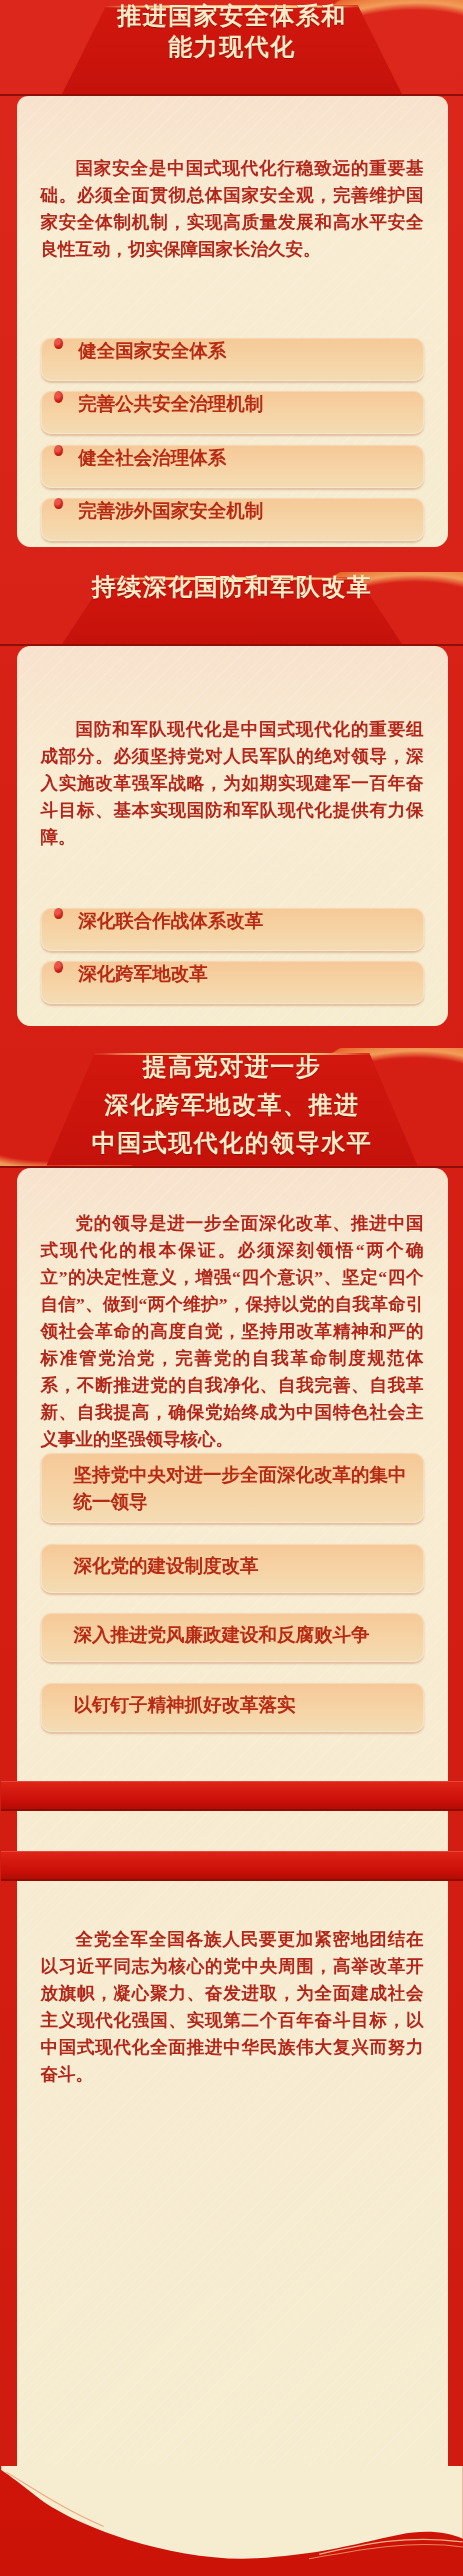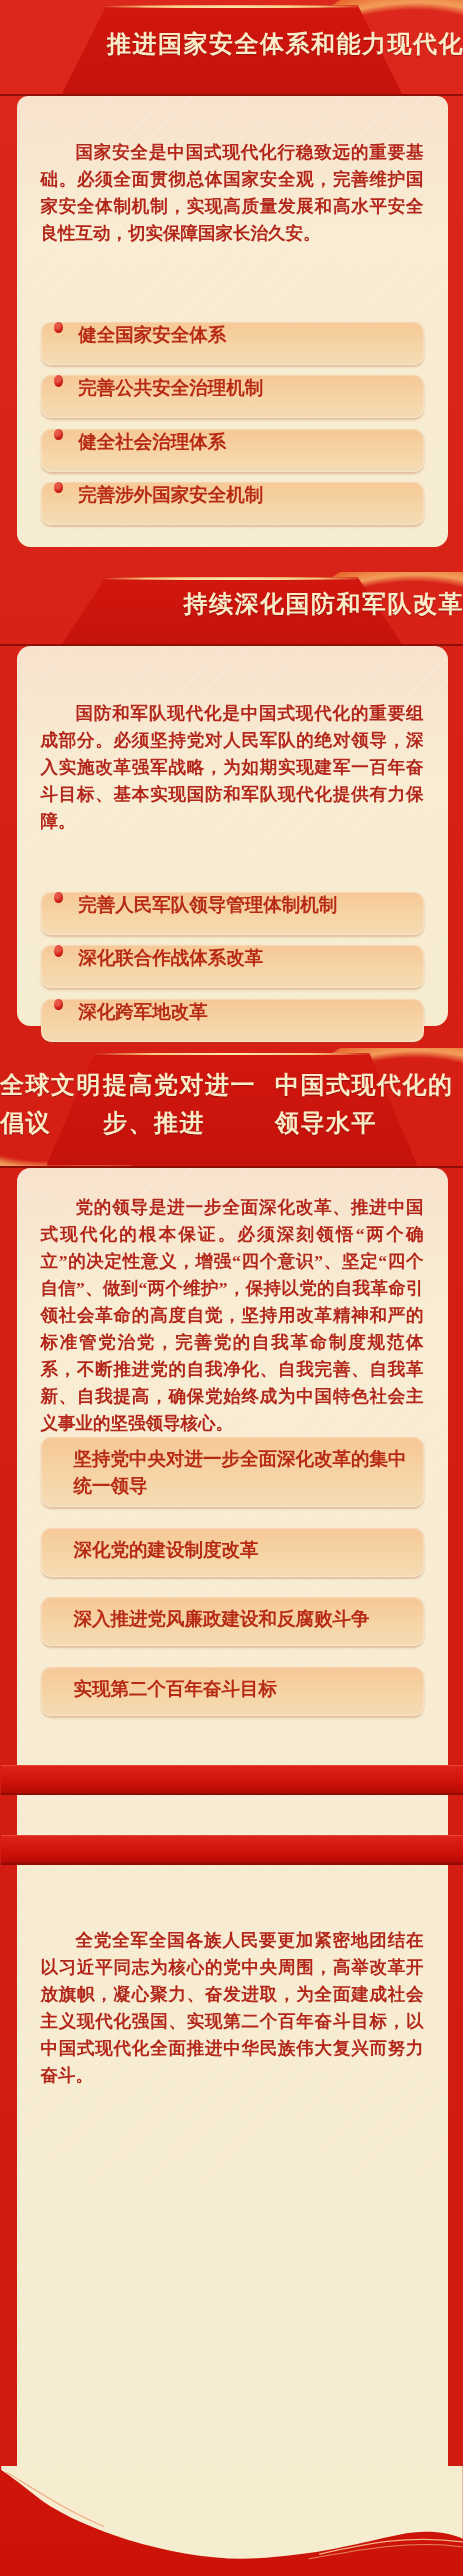--- a/index.html
+++ b/index.html
@@ -30,38 +30,38 @@
   .ribbon { position:absolute; width:289px; height:175px; border-radius:50%;
             filter:blur(0.5px); opacity:.95; pointer-events:none; }
   .ribbon.l { left:-108px; top:-20.6px;
     background:radial-gradient(ellipse at 70% 30%, rgba(0,0,0,0) 52%, #f4a55e 56%, #e9682a 64%, #d9401c 72%, rgba(0,0,0,0) 78%);
     transform:rotate(-14deg); }
   .ribbon.r { right:-108px; top:-31px;
     background:radial-gradient(ellipse at 30% 70%, rgba(0,0,0,0) 52%, #f4a55e 56%, #e9682a 64%, #d9401c 72%, rgba(0,0,0,0) 78%);
     transform:rotate(-14deg); }
   .band-title {
     position:relative; z-index:3; height:100%;
-    display:flex; flex-direction:row; justify-content:flex-end; align-items:center;
+    display:flex; flex-direction:column; align-items:center;
     padding-bottom:7.2px;
     color:#f9ecc8; font-weight:bold; letter-spacing:1.5px;
     text-shadow:0 1px 1px rgba(110,10,5,.55);
     font-family:"Liberation Sans", sans-serif;
   }
   .band1 .band-title { font-size:24px; line-height:31px; }
   .band2 .band-title { font-size:24px; line-height:30px;font-family:Liberation Serif, serif; }
   .band3 .band-title { font-size:24px; line-height:38px; padding-bottom:5.2px; }
   
   .gap48 { height:25px; } .gap42 { height:21.6px; }
   
   .card {
     position:relative; margin:0 16.5px; border-radius:13.4px;
     background:
       repeating-linear-gradient(135deg, rgba(255,255,255,.14) 0 1px, rgba(255,255,255,0) 1px 8.2px),
       linear-gradient(180deg,#f8e2cd 0px, #f8ecd2 134px, #f6ecd0 100%);
-    padding:0 24px;
+    padding:16px 24px;
   }
   .card1 { height:451px; border-top-left-radius:11.3px; border-top-right-radius:11.3px; }
   .card2 { height:380px; }
   .card3 { height:1298px; border-bottom-left-radius:0; border-bottom-right-radius:0; }
   .para {
     color:#b3261a; font-weight:bold; font-size:17.5px; line-height:27px;
     text-align:justify; text-indent:2em;
   }
   .card1 .para { padding-top:43px; }
   .card2 .para { padding-top:54px; }
@@ -86,21 +86,21 @@
     background:radial-gradient(circle at 35% 32%, #e8564a 0 28%, #cf2015 60%, #a81009 100%);
     margin-right:15.5px;
   }
   
   .divider {
     position:relative; margin-left:-40px; width:464px; height:30px;
     background:linear-gradient(180deg,#de2417 0%, #c90f08 70%, #b20c05 100%);
     border-top:1px solid #e8443a; border-bottom:2.6px solid #8f0b04;
   }
   .div1 { margin-top:49px; } .div2 { margin-top:40px; }
-  .para-mid { margin-top:46px; } .para-end { margin-top:62px; }
+  .para-mid { margin-top:46px; } .para-end { margin-top:45px; }
   
   .footer { position:relative; height:236px;
     background:linear-gradient(180deg,#d01409 0%, #c41107 100%); }
   .wave { position:absolute; top:0; left:0; display:block; }
 </style>
 </head>
 <body>
 
 <div class="page">
 
@@ -143,59 +143,55 @@
     <div class="trap"></div>
     <div class="band-title">
       <span>持续深化国防和军队改革</span>
     </div>
   </div>
   <div class="card card2">
     <p class="para">国防和军队现代化是中国式现代化的重要组成部分。必须坚持党对人民军队的绝对领导，深入实施改革强军战略，为如期实现建军一百年奋斗目标、基本实现国防和军队现代化提供有力保障。</p>
     <ul class="list">
       <li class="item">
         <span class="bullet"></span>
-        <span>完善人民军队领导管理体制机制</span>
-      </li>
-      <li class="item">
-        <span class="bullet"></span>
         <span>深化联合作战体系改革</span>
       </li>
       <li class="item">
         <span class="bullet"></span>
         <span>深化跨军地改革</span>
       </li>
     </ul>
   </div>
 
   <div class="gap42"></div>
 
   <div class="band band3">
     <div class="ribbon l"></div>
     <div class="ribbon r"></div>
     <div class="trap" style="width:371px"></div>
     <div class="band-title">
-      <span>全球文明倡议</span>
-      <span>提高党对进一步、推进</span>
+      <span>提高党对进一步</span>
+      <span>深化跨军地改革、推进</span>
       <span>中国式现代化的领导水平</span>
     </div>
   </div>
   <div class="card card3">
     <p class="para para-lead">党的领导是进一步全面深化改革、推进中国式现代化的根本保证。必须深刻领悟“两个确立”的决定性意义，增强“四个意识”、坚定“四个自信”、做到“两个维护”，保持以党的自我革命引领社会革命的高度自觉，坚持用改革精神和严的标准管党治党，完善党的自我革命制度规范体系，不断推进党的自我净化、自我完善、自我革新、自我提高，确保党始终成为中国特色社会主义事业的坚强领导核心。</p>
     <ul class="list">
       <li class="item">
         <span>坚持党中央对进一步全面深化改革的集中统一领导</span>
       </li>
       <li class="item">
         <span>深化党的建设制度改革</span>
       </li>
       <li class="item">
         <span>深入推进党风廉政建设和反腐败斗争</span>
       </li>
       <li class="item">
-        <span>实现第二个百年奋斗目标</span>
+        <span>以钉钉子精神抓好改革落实</span>
       </li>
     </ul>
 
     <div class="divider div1"></div>
 
     <div class="divider div2"></div>
     <p class="para para-end">全党全军全国各族人民要更加紧密地团结在以习近平同志为核心的党中央周围，高举改革开放旗帜，凝心聚力、奋发进取，为全面建成社会主义现代化强国、实现第二个百年奋斗目标，以中国式现代化全面推进中华民族伟大复兴而努力奋斗。</p>
   </div>
 
   <div class="footer">

